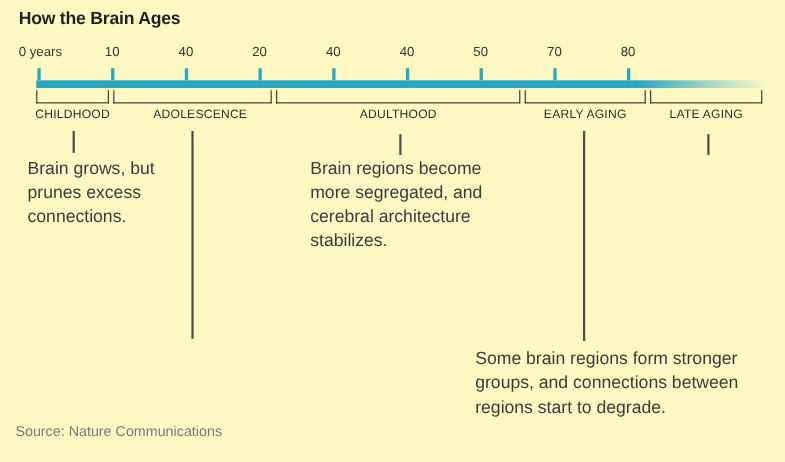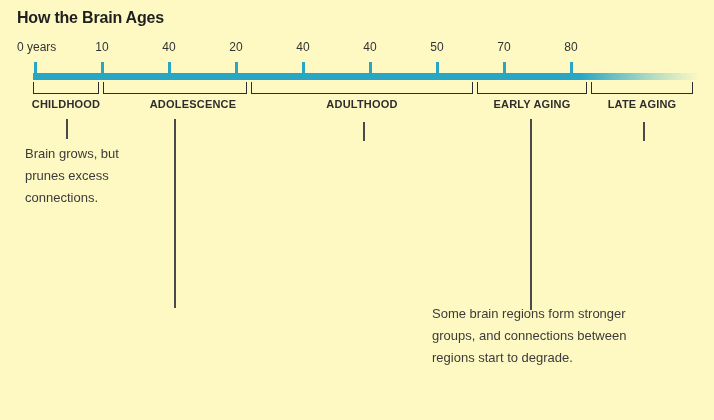--- a/index.html
+++ b/index.html
@@ -56,30 +56,29 @@
     box-sizing: border-box;
   }
 
   .stage-label {
     top: 98px;
     transform: translateX(-50%);
     font-size: 11px;
     letter-spacing: 0.2px;
     color: #2d2d2d;
     white-space: nowrap;
-    font-weight: bold;
   }
 
   .connector {
     width: 1.5px;
     background: #4a4a4a;
   }
 
   .note {
-    font-size: 13px;
+    font-size: 16px;
     line-height: 22px;
     color: #3b3b3b;
     white-space: pre-line;
   }
 
   .source {
     left: 14px; top: 384px;
     font-size: 13px;
     color: #7a7a7a;
   }
@@ -113,32 +112,37 @@
 
   <div class="abs bar"></div>
 
   <div class="abs bracket" style="left:33px;  width:66px"></div>
   <div class="abs bracket" style="left:103px; width:144px"></div>
   <div class="abs bracket" style="left:251px; width:222px"></div>
   <div class="abs bracket" style="left:477px; width:110px"></div>
   <div class="abs bracket" style="left:591px; width:102px"></div>
 
   <div class="abs stage-label" style="left:66px">CHILDHOOD</div>
-  <div class="abs stage-label" style="left:193px">ADOLESCENCE</div>
+  <div class="abs stage-label" style="left:182px">ADOLESCENCE</div>
   <div class="abs stage-label" style="left:362px">ADULTHOOD</div>
   <div class="abs stage-label" style="left:532px">EARLY AGING</div>
   <div class="abs stage-label" style="left:642px">LATE AGING</div>
 
   <div class="abs connector" style="left:66px;  top:119px; height:20px"></div>
   <div class="abs connector" style="left:174px; top:119px; height:189px"></div>
   <div class="abs connector" style="left:363px; top:122px; height:19px"></div>
   <div class="abs connector" style="left:530px; top:119px; height:191px"></div>
   <div class="abs connector" style="left:643px; top:122px; height:19px"></div>
 
   <div class="abs note" style="left:25px;  top:143px">Brain grows, but
 prunes excess
 connections.</div>
-  <div class="abs note" style="left:432px; top:303px">Some brain regions form stronger
+  <div class="abs note" style="left:282px; top:143px">Brain regions become
+more segregated, and
+cerebral architecture
+stabilizes.</div>
+  <div class="abs note" style="left:432px; top:316px">Some brain regions form stronger
 groups, and connections between
 regions start to degrade.</div>
 
+  <div class="abs source">Source: Nature Communications</div>
 
 </div>
 
 </body></html>

